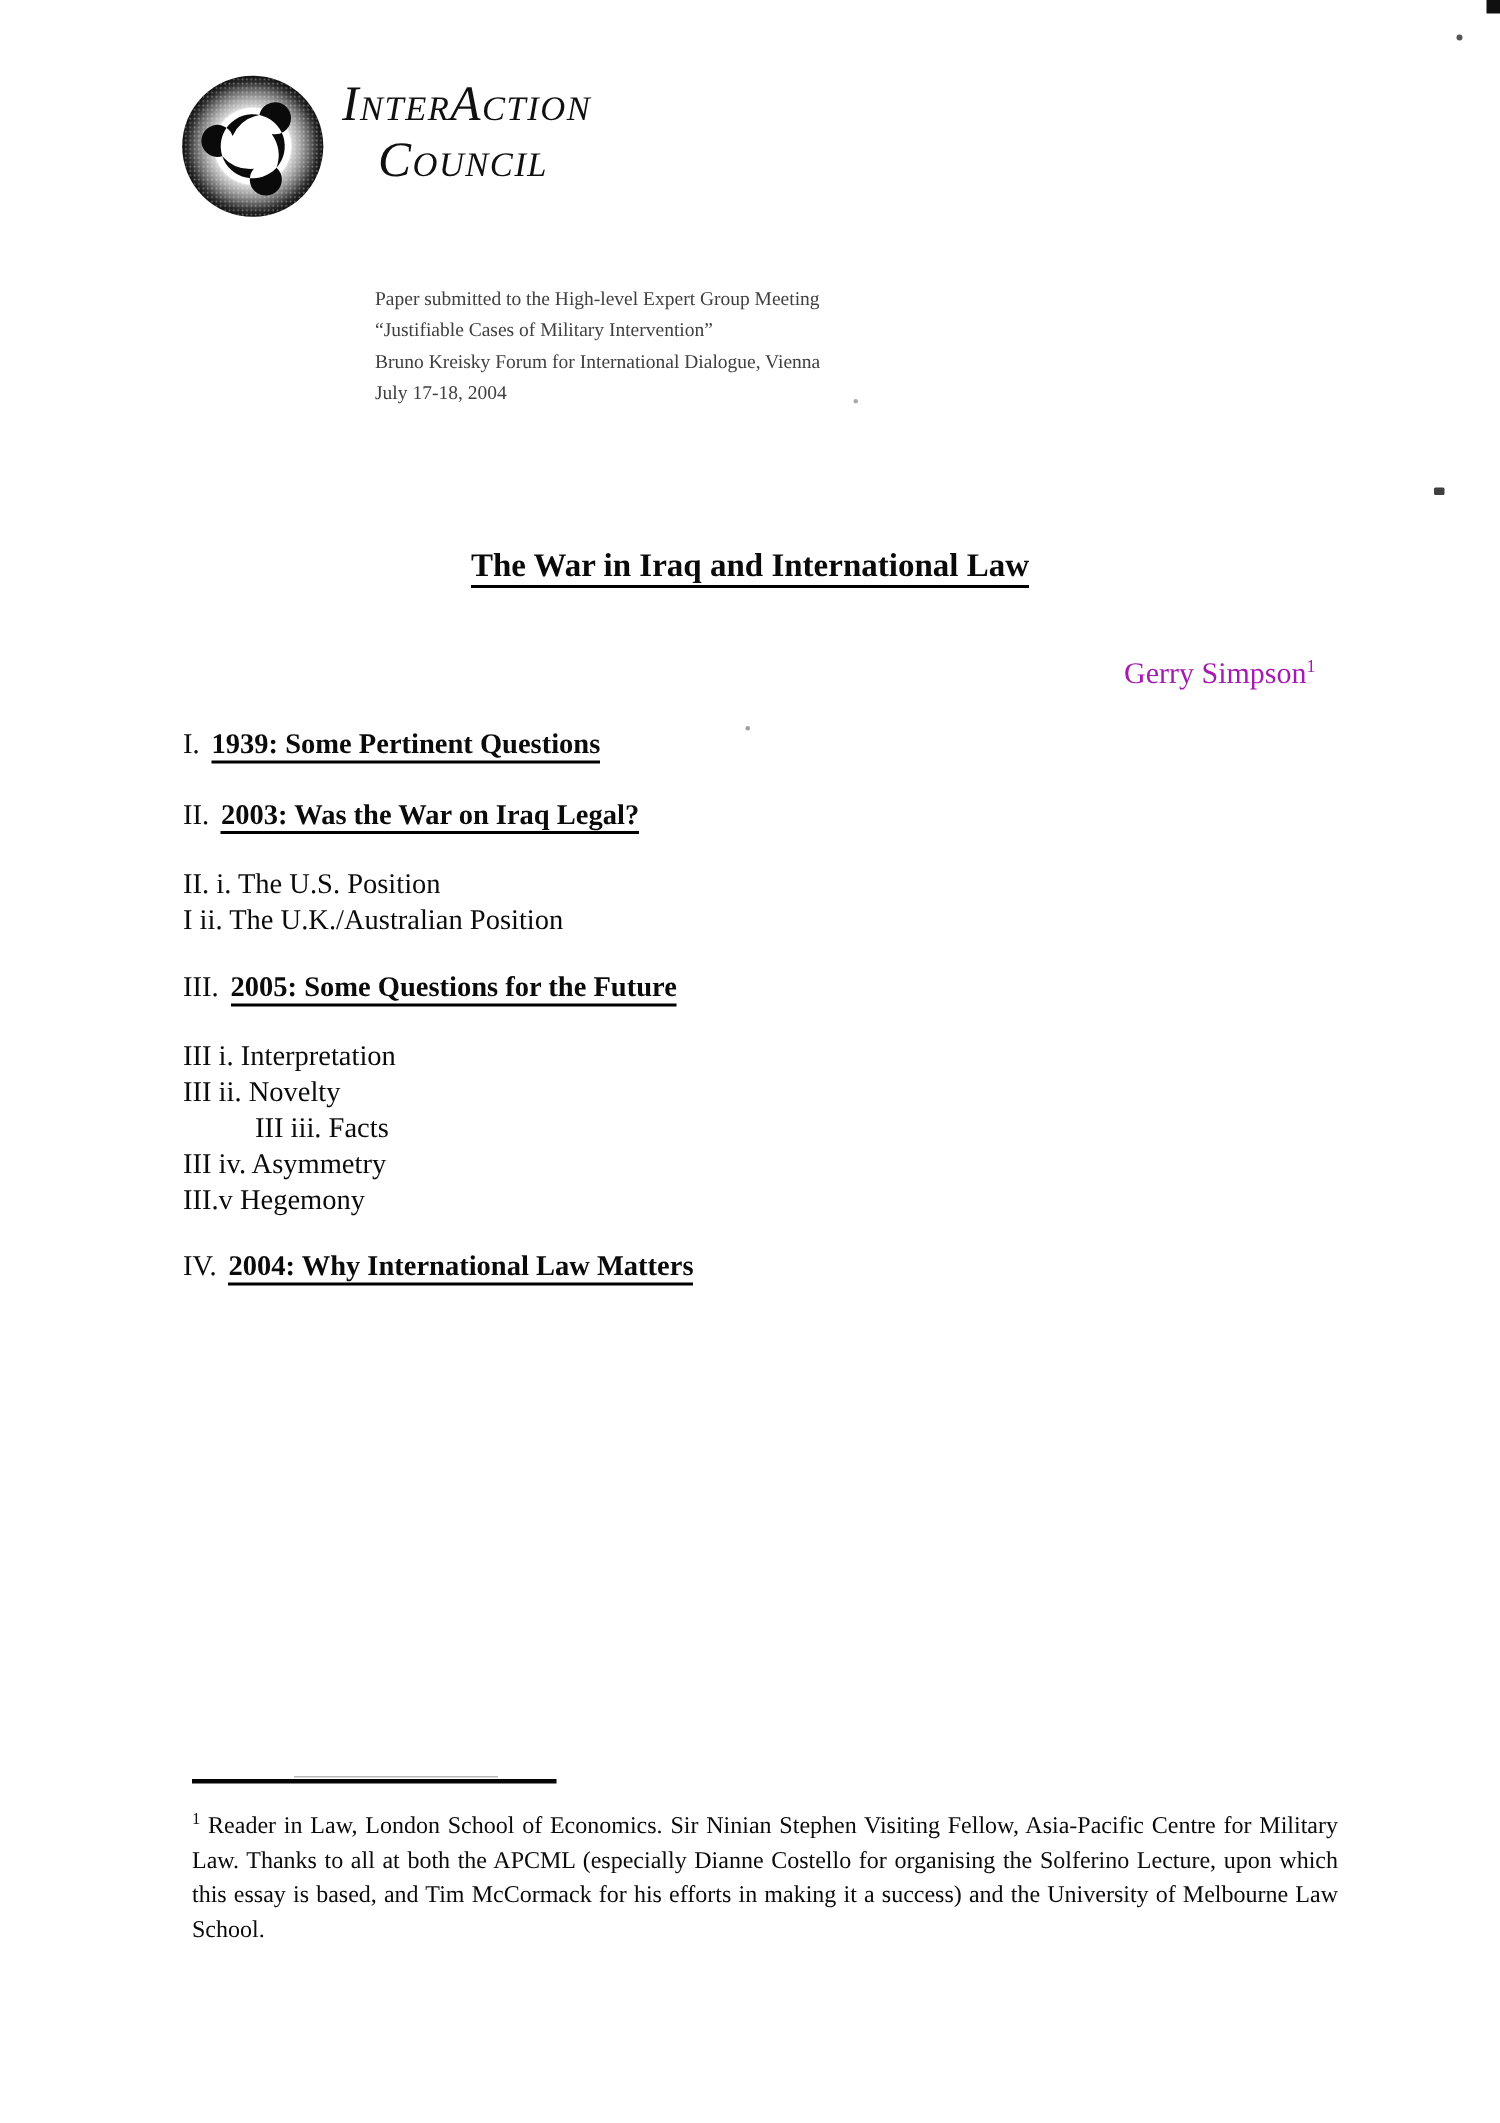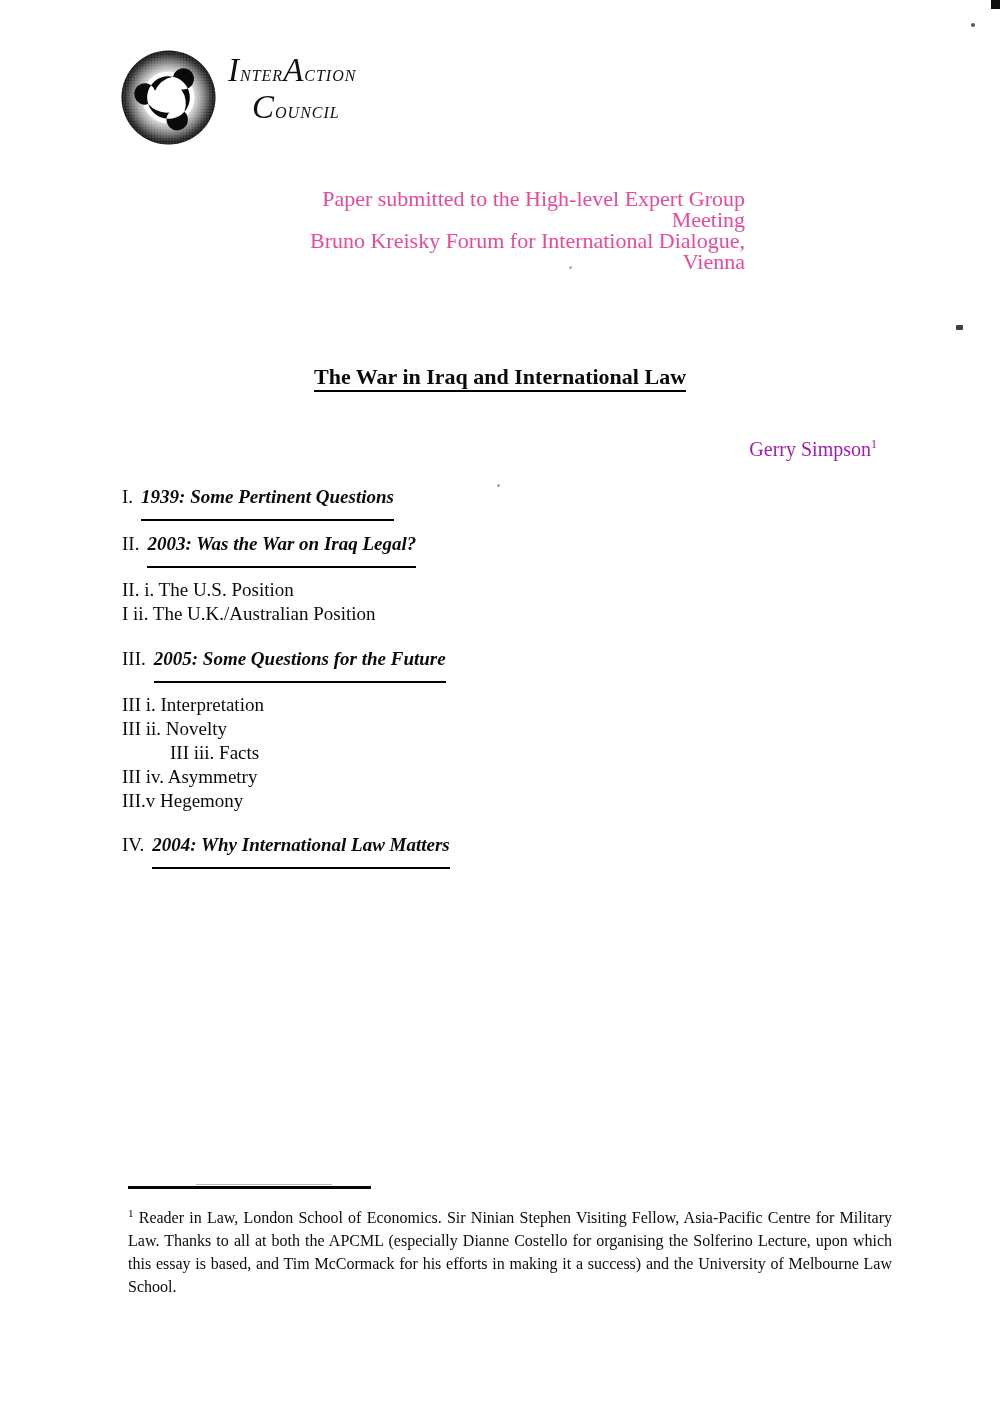--- a/index.html
+++ b/index.html
@@ -18,44 +18,44 @@
   .corner-mark{position:absolute;top:0;right:0;width:9px;height:9px;background:#101010;}
   .speck{position:absolute;border-radius:50%;background:#2a2a2a;}
 
   
   .logo{position:absolute;left:120px;top:49px;width:97px;height:97px;}
   .logo svg{display:block;width:100%;height:100%;}
   .brand{position:absolute;left:228px;top:54px;font-style:italic;color:#101010;line-height:1;}
   .brand-line{white-space:nowrap;letter-spacing:1px;}
   .brand-line2{margin-top:4px;margin-left:24px;}
   .b-lg{font-size:33px;}
-  .b-sm{font-size:16px;}
+  .b-sm{font-size:23px;}
 
   
   .meeting-header{
     position:absolute;top:188px;left:250px;width:495px;
-    text-align:right;font-size:22px;line-height:21px;color:#ec4899;
+    text-align:left;font-size:13px;line-height:21px;color:#404040;
   }
 
   
   .doc-title{
     position:absolute;top:364px;left:0;width:1000px;margin:0;
     text-align:center;font-size:22px;font-weight:bold;color:#0a0a0a;
   }
   .title-text{border-bottom:2.5px solid #000;padding-bottom:1px;}
 
   
   .author{position:absolute;top:437px;right:123px;font-size:20px;color:#a21caf;}
   .author sup{font-size:12px;}
 
   
   .toc{position:absolute;left:122px;top:486px;width:620px;font-size:19px;}
   .toc-line{position:absolute;left:0;white-space:nowrap;line-height:22px;color:#0b0b0b;}
   .toc-numeral{font-weight:normal;margin-right:8px;}
-  .toc-heading-text{font-weight:bold;border-bottom:2px solid #000;padding-bottom:12px;font-style:italic;}
+  .toc-heading-text{font-weight:bold;border-bottom:2px solid #000;padding-bottom:0;}
   .toc-subitem{font-weight:normal;}
 
   
   .footnote-area{position:absolute;left:128px;top:1186px;width:764px;}
   .footnote-rule{position:relative;width:243px;height:3px;background:#050505;margin:0 0 13px 0;}
   .footnote-rule::after{content:"";position:absolute;left:28%;top:-2px;width:56%;height:1px;background:#8a8a8a;opacity:.6;}
   .footnote{margin:0;font-size:16px;line-height:23px;text-align:justify;color:#0b0b0b;}
   .footnote sup{font-size:11px;}
 </style>
 </head>
@@ -97,21 +97,23 @@
     </svg>
   </div>
 
   <div class="brand">
     <div class="brand-line"><span class="b-lg">I</span><span class="b-sm">NTER</span><span class="b-lg">A</span><span class="b-sm">CTION</span></div>
     <div class="brand-line brand-line2"><span class="b-lg">C</span><span class="b-sm">OUNCIL</span></div>
   </div>
 
   <div class="meeting-header">
     <div>Paper submitted to the High-level Expert Group Meeting</div>
+    <div>“Justifiable Cases of Military Intervention”</div>
     <div>Bruno Kreisky Forum for International Dialogue, Vienna</div>
+    <div>July 17-18, 2004</div>
   </div>
 
   <h1 class="doc-title"><span class="title-text">The War in Iraq and International Law</span></h1>
 
   <div class="author"><span>Gerry Simpson</span><sup>1</sup></div>
 
   <nav class="toc">
 
     <div class="toc-line" style="top:0px;">
       <span class="toc-numeral">I.</span><span class="toc-heading-text">1939: Some Pertinent Questions</span>

